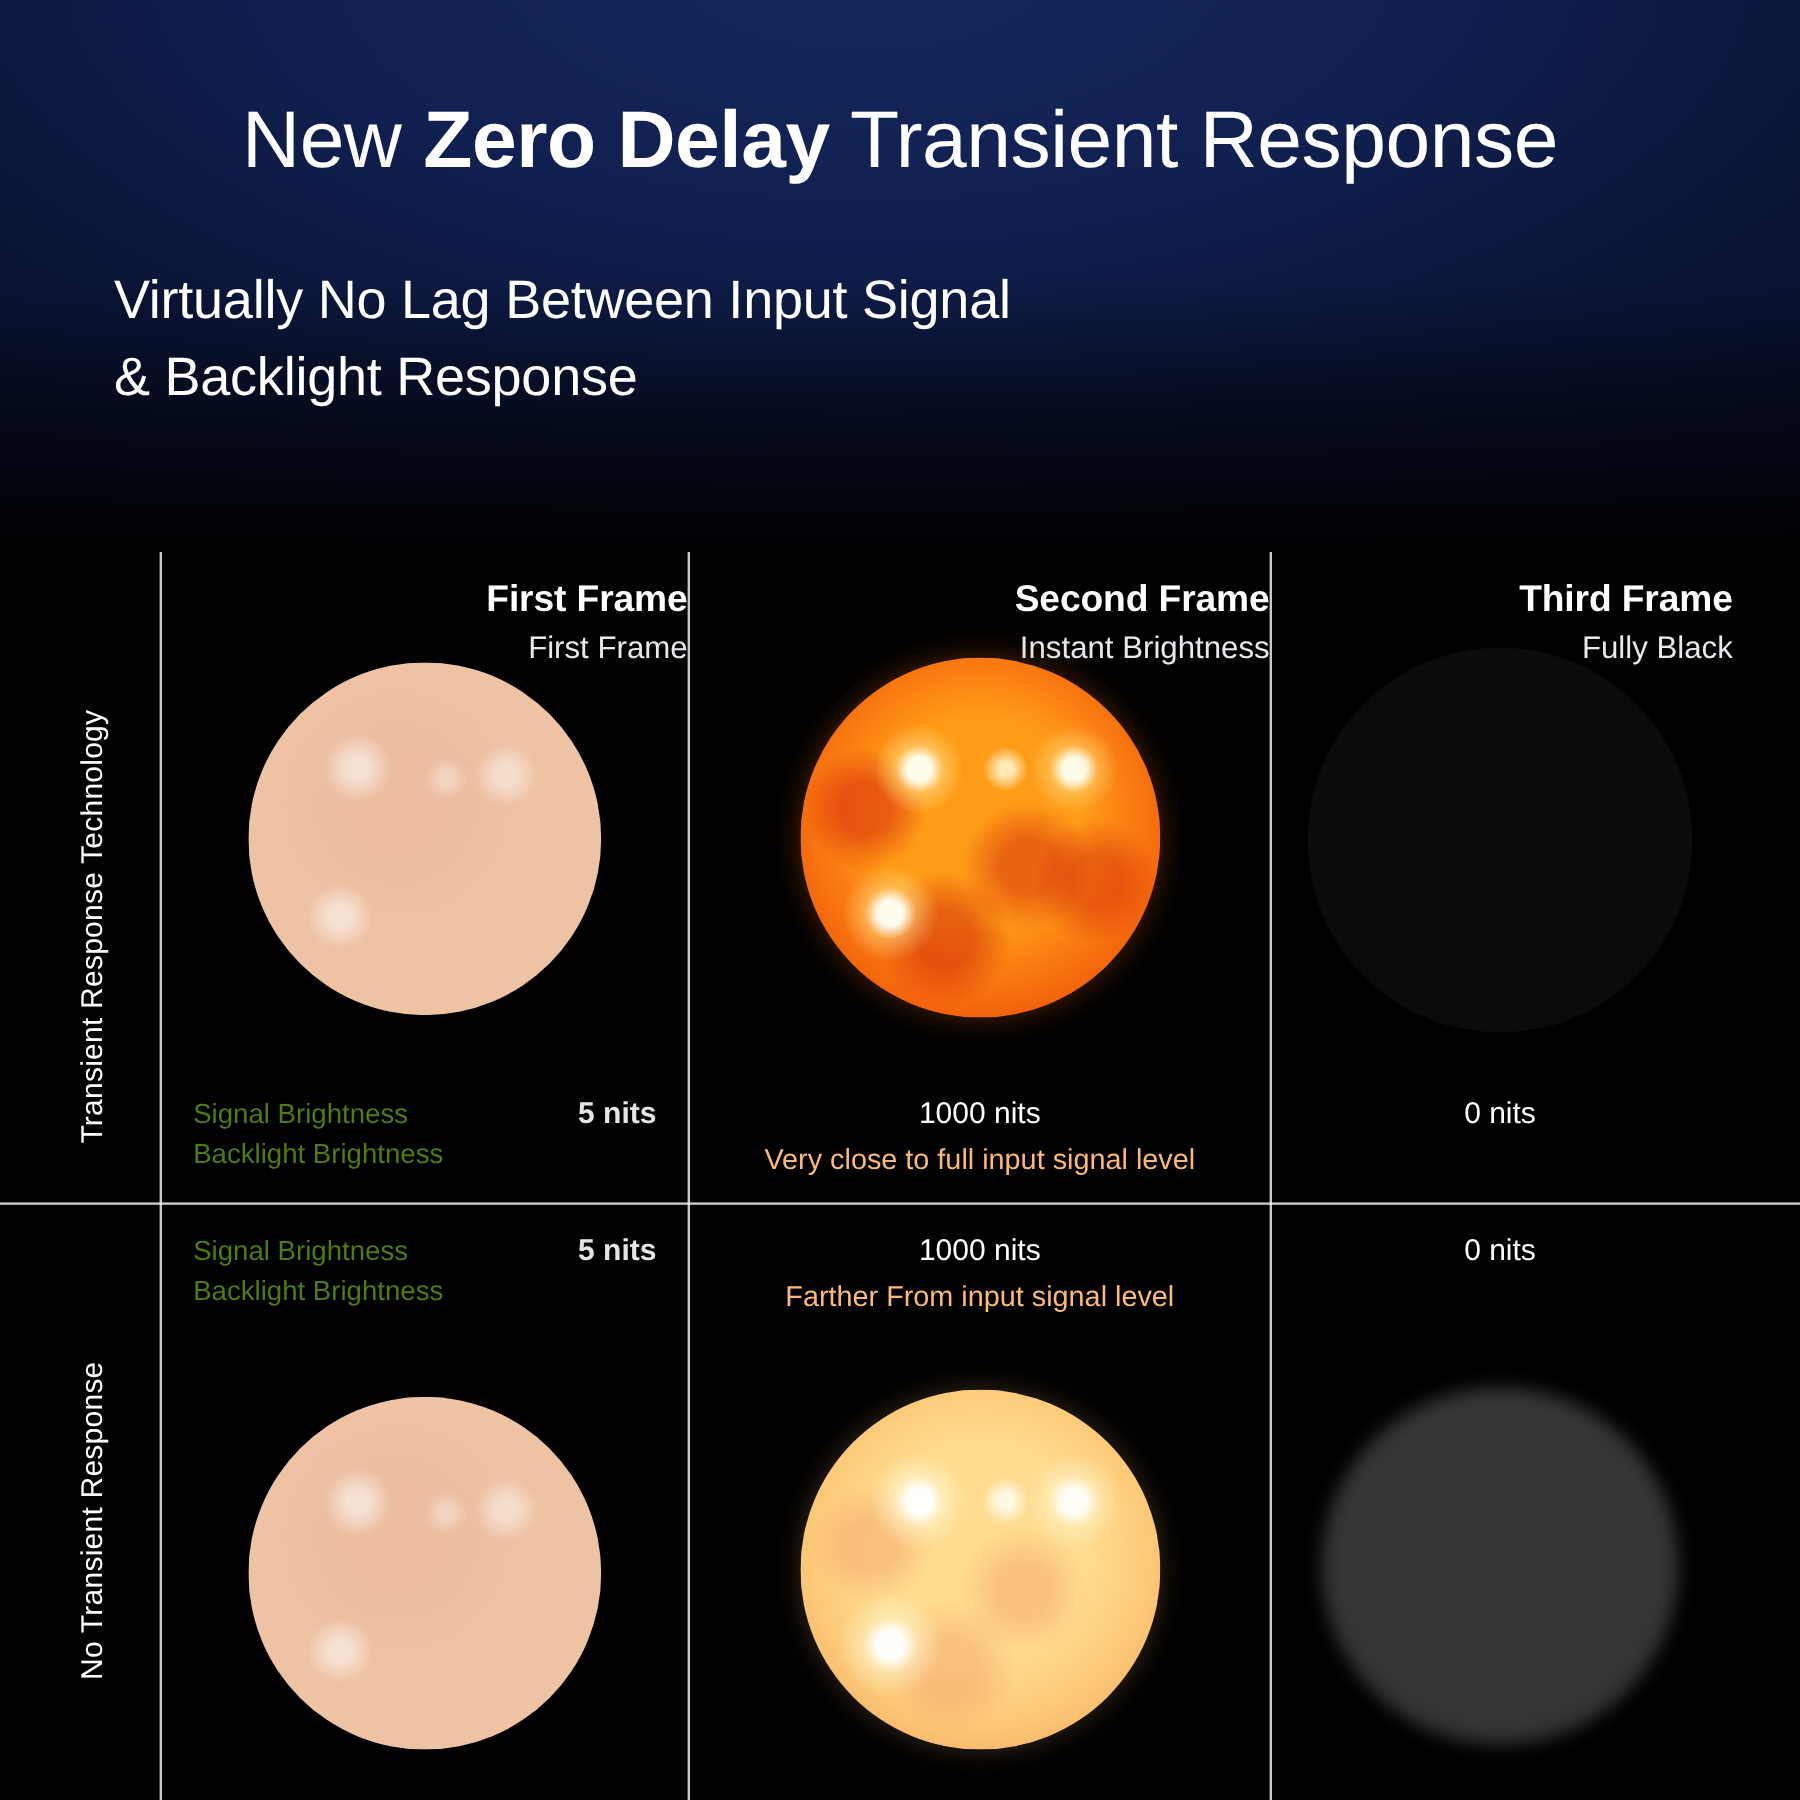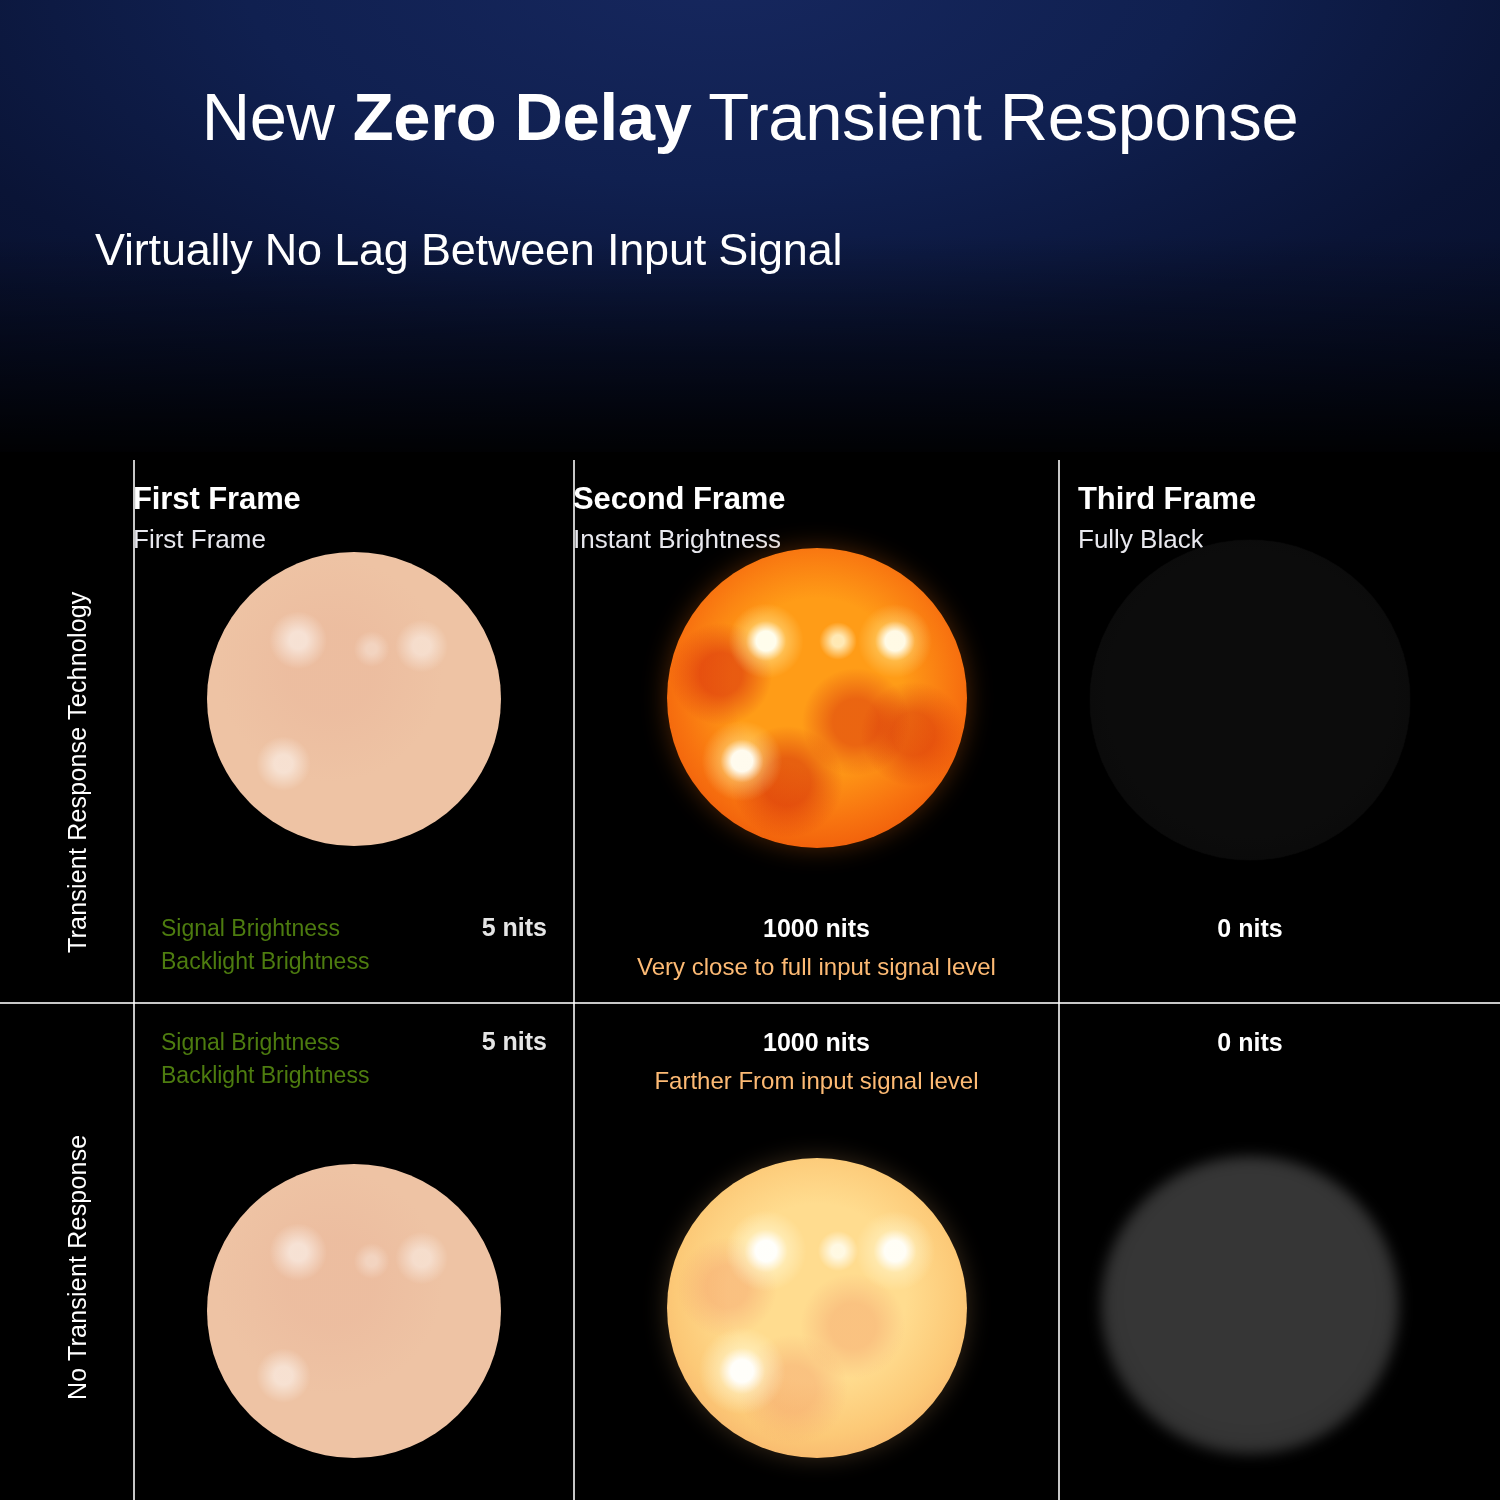--- a/index.html
+++ b/index.html
@@ -46,21 +46,21 @@
   
   .vline { position:absolute; width:2px; background:#fff; opacity:.78; }
   .hline { position:absolute; height:2px; background:#fff; opacity:.78; }
 
   #v-left   { left:133px; top:8px;  height:1040px; }
   #v-mid1   { left:573px; top:8px;  height:1040px; }
   #v-mid2   { left:1058px; top:8px; height:1040px; }
   #h-mid    { left:0px;  top:550px; width:1500px; }
 
   
-  .col-head { position:absolute; top:28px; text-align:left; }
+  .col-head { position:absolute; top:28px; text-align:right; }
   .col-head .t1 { font-size:31px; font-weight:700; letter-spacing:-0.1px; line-height:1.2; }
   .col-head .t2 { font-size:26px; font-weight:400; color:#e8e8ee; margin-top:7px; line-height:1.2; }
   #ch-0 { left:133px;  width:440px; }
   #ch-1 { left:573px;  width:485px; }
   #ch-2 { left:1058px; width:386px;padding-left:20px; }
 
   
   .row-label {
     position:absolute;
     transform-origin:center center;
@@ -133,35 +133,36 @@
     width:298px; height:298px;
     background:radial-gradient(circle at 50% 48%, #363636 0 58%, #303030 76%, #1b1b1b 92%, #070707 100%);
     filter:blur(7px);
   }
 
   
   .cap { position:absolute; left:0; width:100%; }
   .cap-row { display:flex; align-items:baseline; }
   .cap-left  { font-size:23px; font-weight:400; color:#4d7c0f; line-height:1.42; }
   .cap-right { font-size:25px; font-weight:700; color:#e5e5e5; margin-left:auto; }
-  .cap-center-big { text-align:center; font-size:25px; font-weight:700; line-height:1.3; }
+  .cap-center-big { text-align:center; font-size:25px; font-weight:400; line-height:1.3; }
   .cap-center-sub { text-align:center; font-size:24px; font-weight:400; color:#fdba74; line-height:1.35; margin-top:6px; }
 
   .pad-lr { padding:0 26px; }
 </style>
 </head>
 <body>
 
 <div id="hero">
   <div id="hero-fade"></div>
 
   <h1 id="headline"><span>New </span><b>Zero Delay</b><span> Transient Response</span></h1>
 
   <div id="subhead">
     <div>Virtually No Lag Between Input Signal</div>
+    <div>&amp; Backlight Response</div>
   </div>
 </div>
 
 <div id="matrix">
 
   <div class="vline" id="v-left"></div>
   <div class="vline" id="v-mid1"></div>
   <div class="vline" id="v-mid2"></div>
   <div class="hline" id="h-mid"></div>
 

